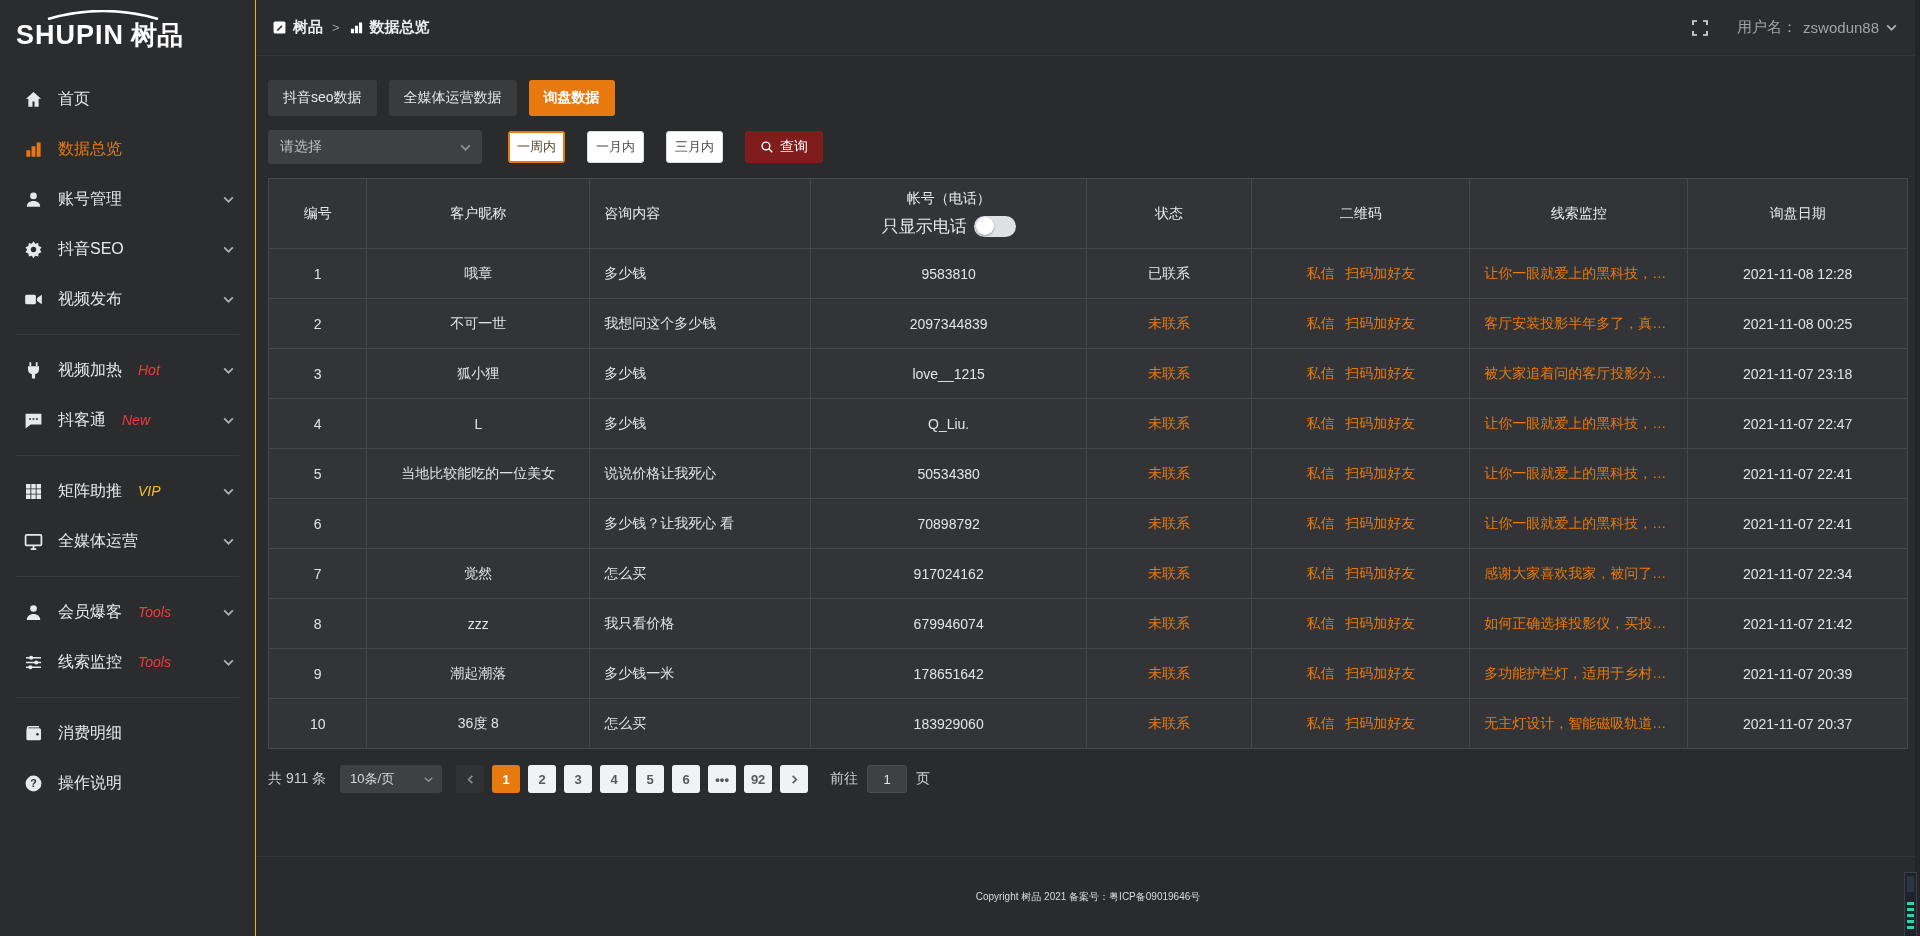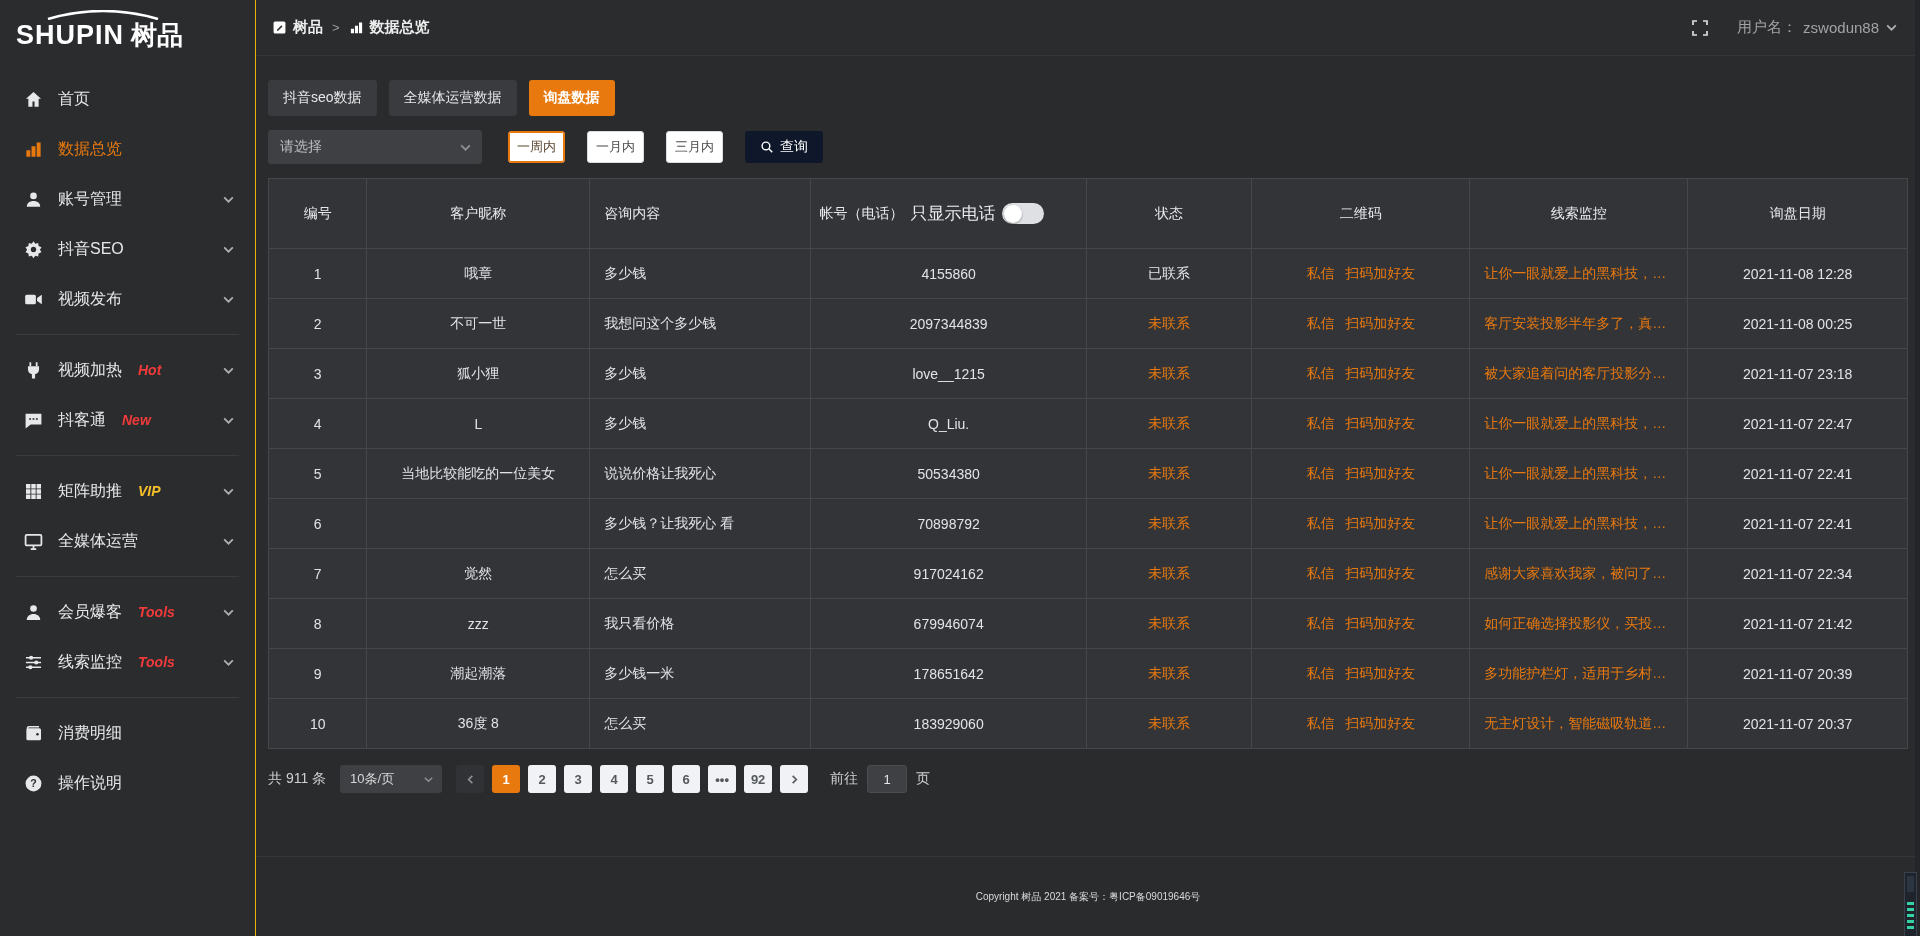--- a/index.html
+++ b/index.html
@@ -18,21 +18,21 @@
   .logo-arc { margin-left:28px; margin-bottom:-2px; }
   .logo-text { display:flex; align-items:baseline; gap:7px; color:#fff; }
   .logo-en { font-size:27px; font-weight:bold; letter-spacing:1px; transform:scaleY(1.05); }
   .logo-cn { font-size:26px; font-weight:bold; }
   .side-menu { list-style:none; margin:12px 0 0; padding:0; }
   .side-item { height:50px; display:flex; align-items:center; padding:0 20px 0 24px;
                cursor:pointer; color:#e7e8ea; font-size:16px; }
   .side-item .icon { width:19px; height:19px; margin-right:15px; display:inline-flex; }
   .icon svg { width:100%; height:100%; display:block; }
   .side-item.active { color:#e8790f; }
-  .badge { font-style:italic; font-weight:bold; font-size:14px; margin-left:16px; }
+  .badge { font-style:italic; font-weight:normal; font-size:14px; margin-left:16px; }
   .badge.red { color:#f13a3a; }
   .badge.yellow { color:#f7bf2a; }
   .chev { margin-left:auto; color:#aeb0b3; width:13px; height:13px; flex-shrink:0; }
   .side-divider { height:1px; background:#3a3b3d; margin:10px 16px; }
 
   
   .main { flex:1; display:flex; flex-direction:column; min-width:0; }
   .topbar { height:56px; flex-shrink:0; display:flex; align-items:center; justify-content:space-between;
             padding:0 22px 0 16px; border-bottom:1px solid #343538; background:#2b2c2e; }
   .breadcrumb { display:flex; align-items:center; gap:9px; font-size:15px; font-weight:bold; color:#eceded; }
@@ -52,31 +52,31 @@
 
   
   .filters { display:flex; align-items:center; margin-top:14px; }
   .select { width:214px; height:34px; background:#3f4043; border-radius:3px; display:flex; align-items:center;
             justify-content:space-between; padding:0 10px 0 12px; font-size:14px; color:#bdbec1; cursor:pointer; }
   .select .chev { margin-left:0; color:#8f9093; }
   .periods { display:flex; gap:22px; margin-left:26px; }
   .period-btn { width:57px; height:32px; background:#fff; border:1px solid #d9dce1; border-radius:3px;
                 color:#4a4b4d; font-size:13px; cursor:pointer; display:flex; align-items:center; justify-content:center; }
   .period-btn.active { border-color:#e8790f; box-shadow:inset 0 0 0 1px #e8790f; color:#5d4a32; }
-  .search-btn { height:32px; padding:0 15px; margin-left:22px; background:#0f172a; color:#fff; border:none;
+  .search-btn { height:32px; padding:0 15px; margin-left:22px; background:#7f1d1d; color:#fff; border:none;
                 border-radius:3px; font-size:14px; display:flex; align-items:center; gap:6px; cursor:pointer; }
 
   
   .data-table { width:100%; border-collapse:collapse; margin-top:14px; table-layout:fixed; background:#323438; }
   .data-table th, .data-table td { border:1px solid #46474b; }
   .data-table th { height:70px; font-weight:normal; font-size:14px; color:#e9eaec; padding:0 8px; }
   .data-table td { height:50px; font-size:14px; text-align:center; color:#e2e3e5; padding:0 10px;
                    overflow:hidden; white-space:nowrap; text-overflow:ellipsis; }
   .data-table th.left, .data-table td.left { text-align:left; padding-left:14px; }
-  .th-stack { display:flex; align-items:center; gap:7px; }
+  .th-stack { display:flex; flex-direction:column; align-items:center; gap:7px; }
   .toggle-row { display:flex; align-items:center; gap:7px; font-size:17px; color:#e9eaec; }
   .toggle { width:42px; height:21px; border-radius:11px; background:#dfe0e3; position:relative;
             cursor:pointer; border:none; padding:0; }
   .toggle .knob { position:absolute; left:2px; top:1.5px; width:18px; height:18px; border-radius:50%;
                   background:#fff; box-shadow:0 1px 2px rgba(0,0,0,.35); }
   td.status-cell.uncontacted { color:#e8790f; }
   td.status-cell.contacted { color:#e5e6e8; }
   .qr-link { color:#e8790f; cursor:pointer; }
   .qr-link + .qr-link { margin-left:7px; }
   td.source-cell { color:#e8790f; cursor:pointer; }
@@ -411,21 +411,21 @@
             <th>线索监控</th>
             <th>询盘日期</th>
           </tr>
         </thead>
         <tbody>
 
             <tr>
               <td>1</td>
               <td>哦章</td>
               <td class="left">多少钱</td>
-              <td>4155860</td>
+              <td>9583810</td>
               <td class="status-cell contacted">已联系</td>
               <td>
                 <span class="qr-link">私信</span>
                 <span class="qr-link">扫码加好友</span>
               </td>
               <td class="left source-cell">让你一眼就爱上的黑科技，能...</td>
               <td>2021-11-08 12:28</td>
             </tr>
 
             <tr>

